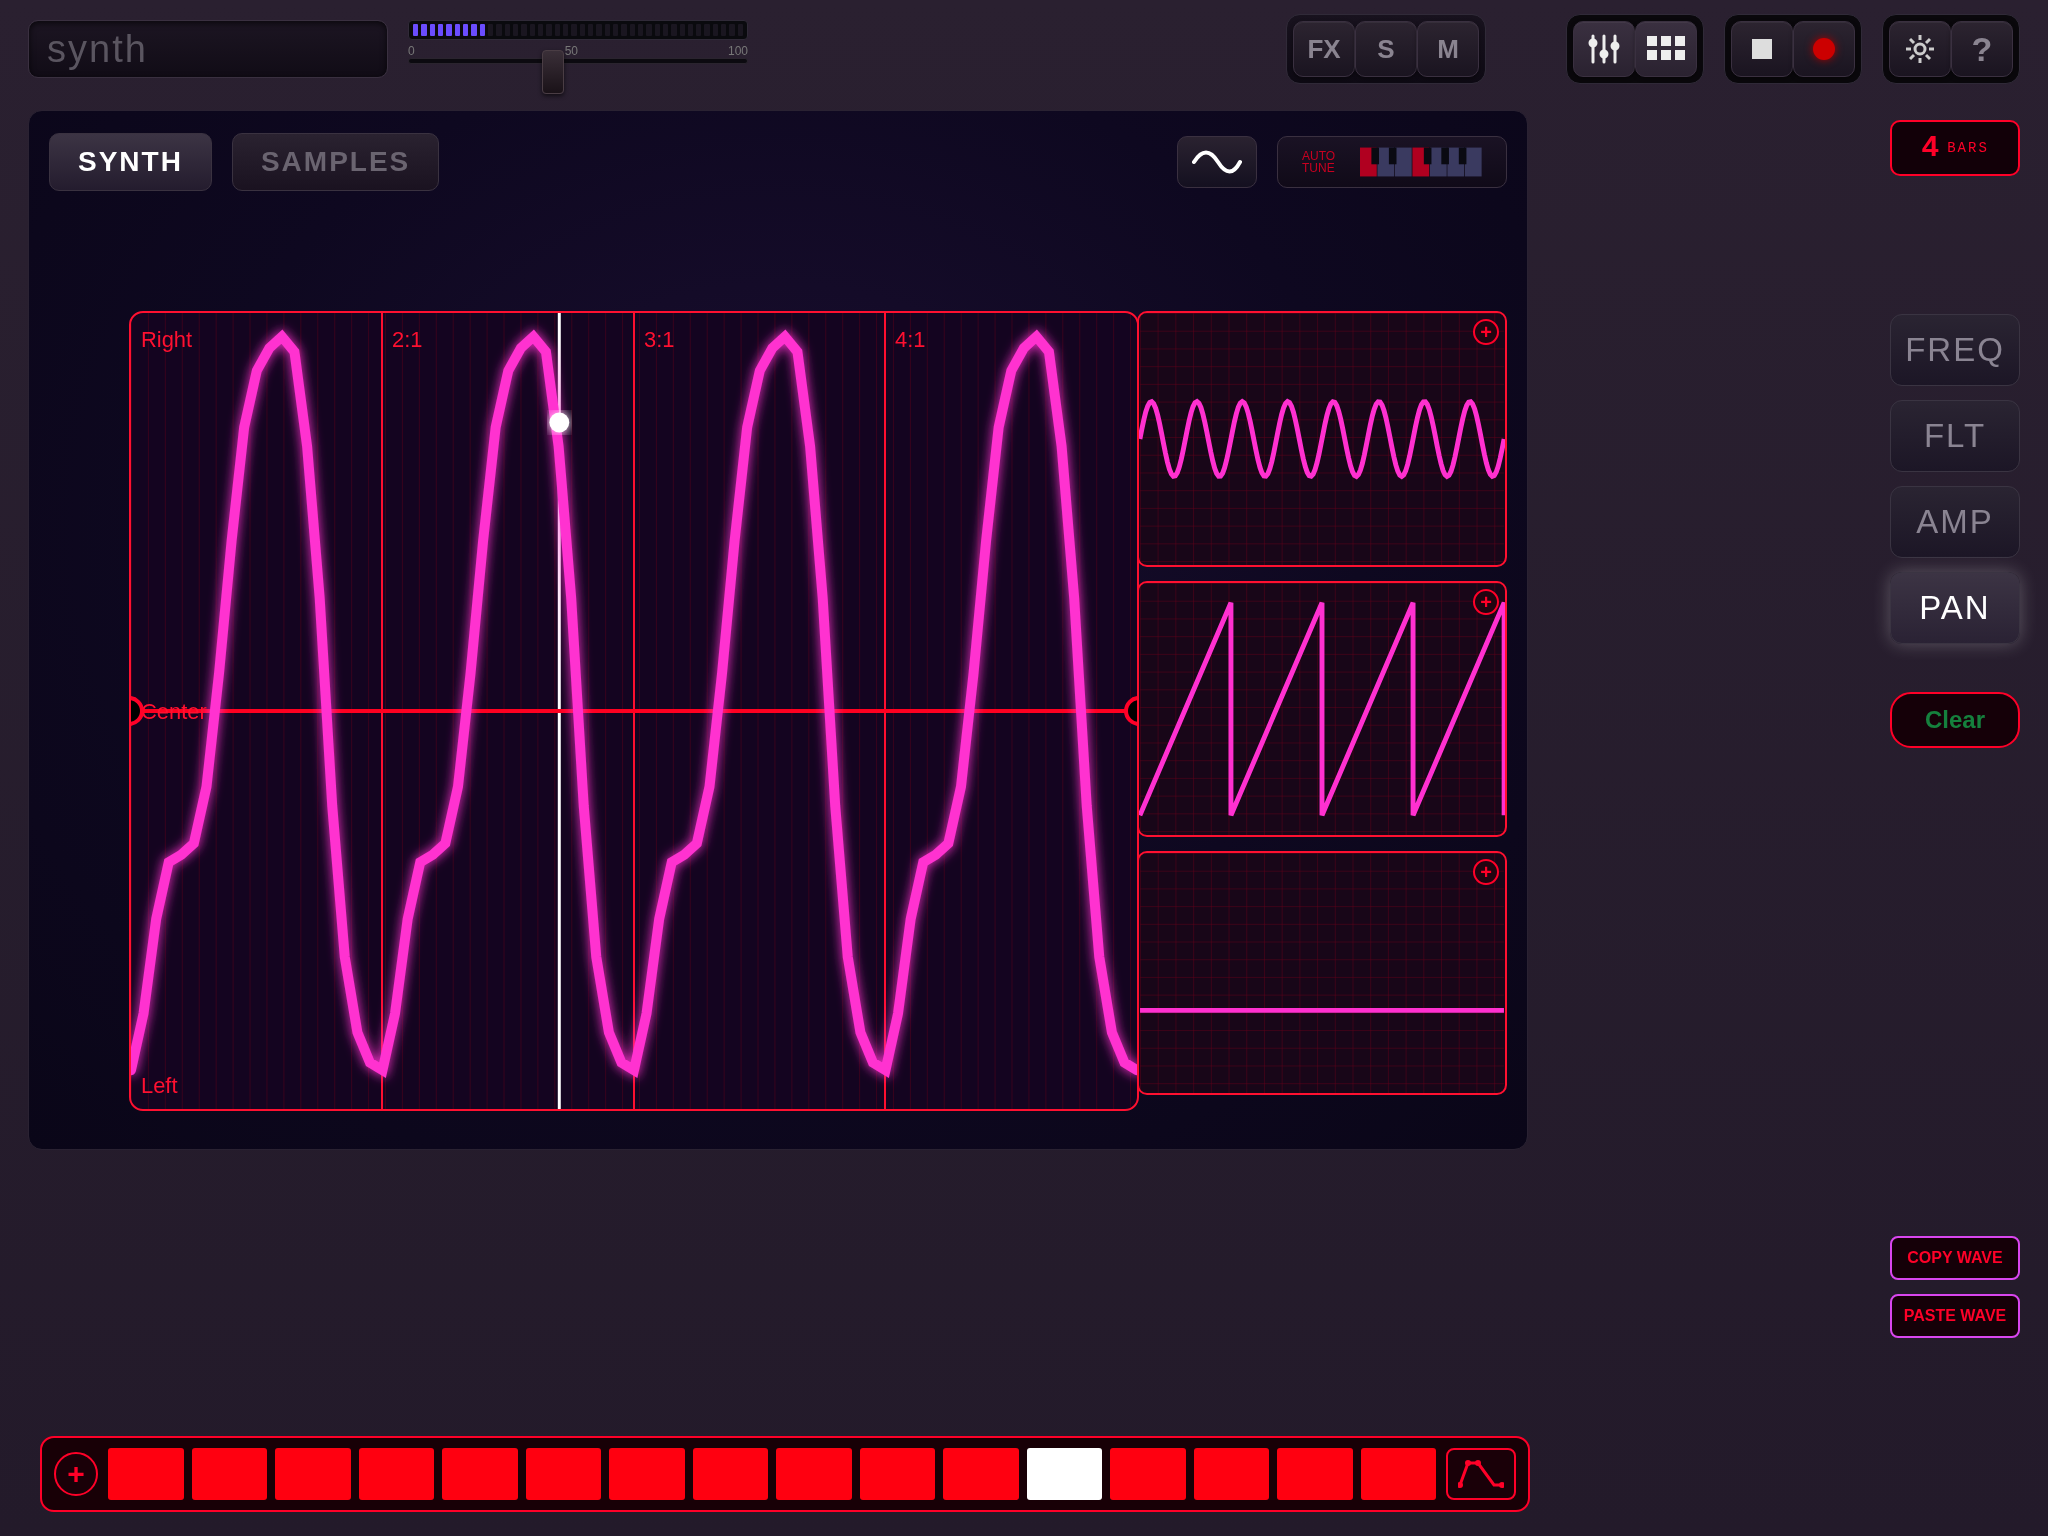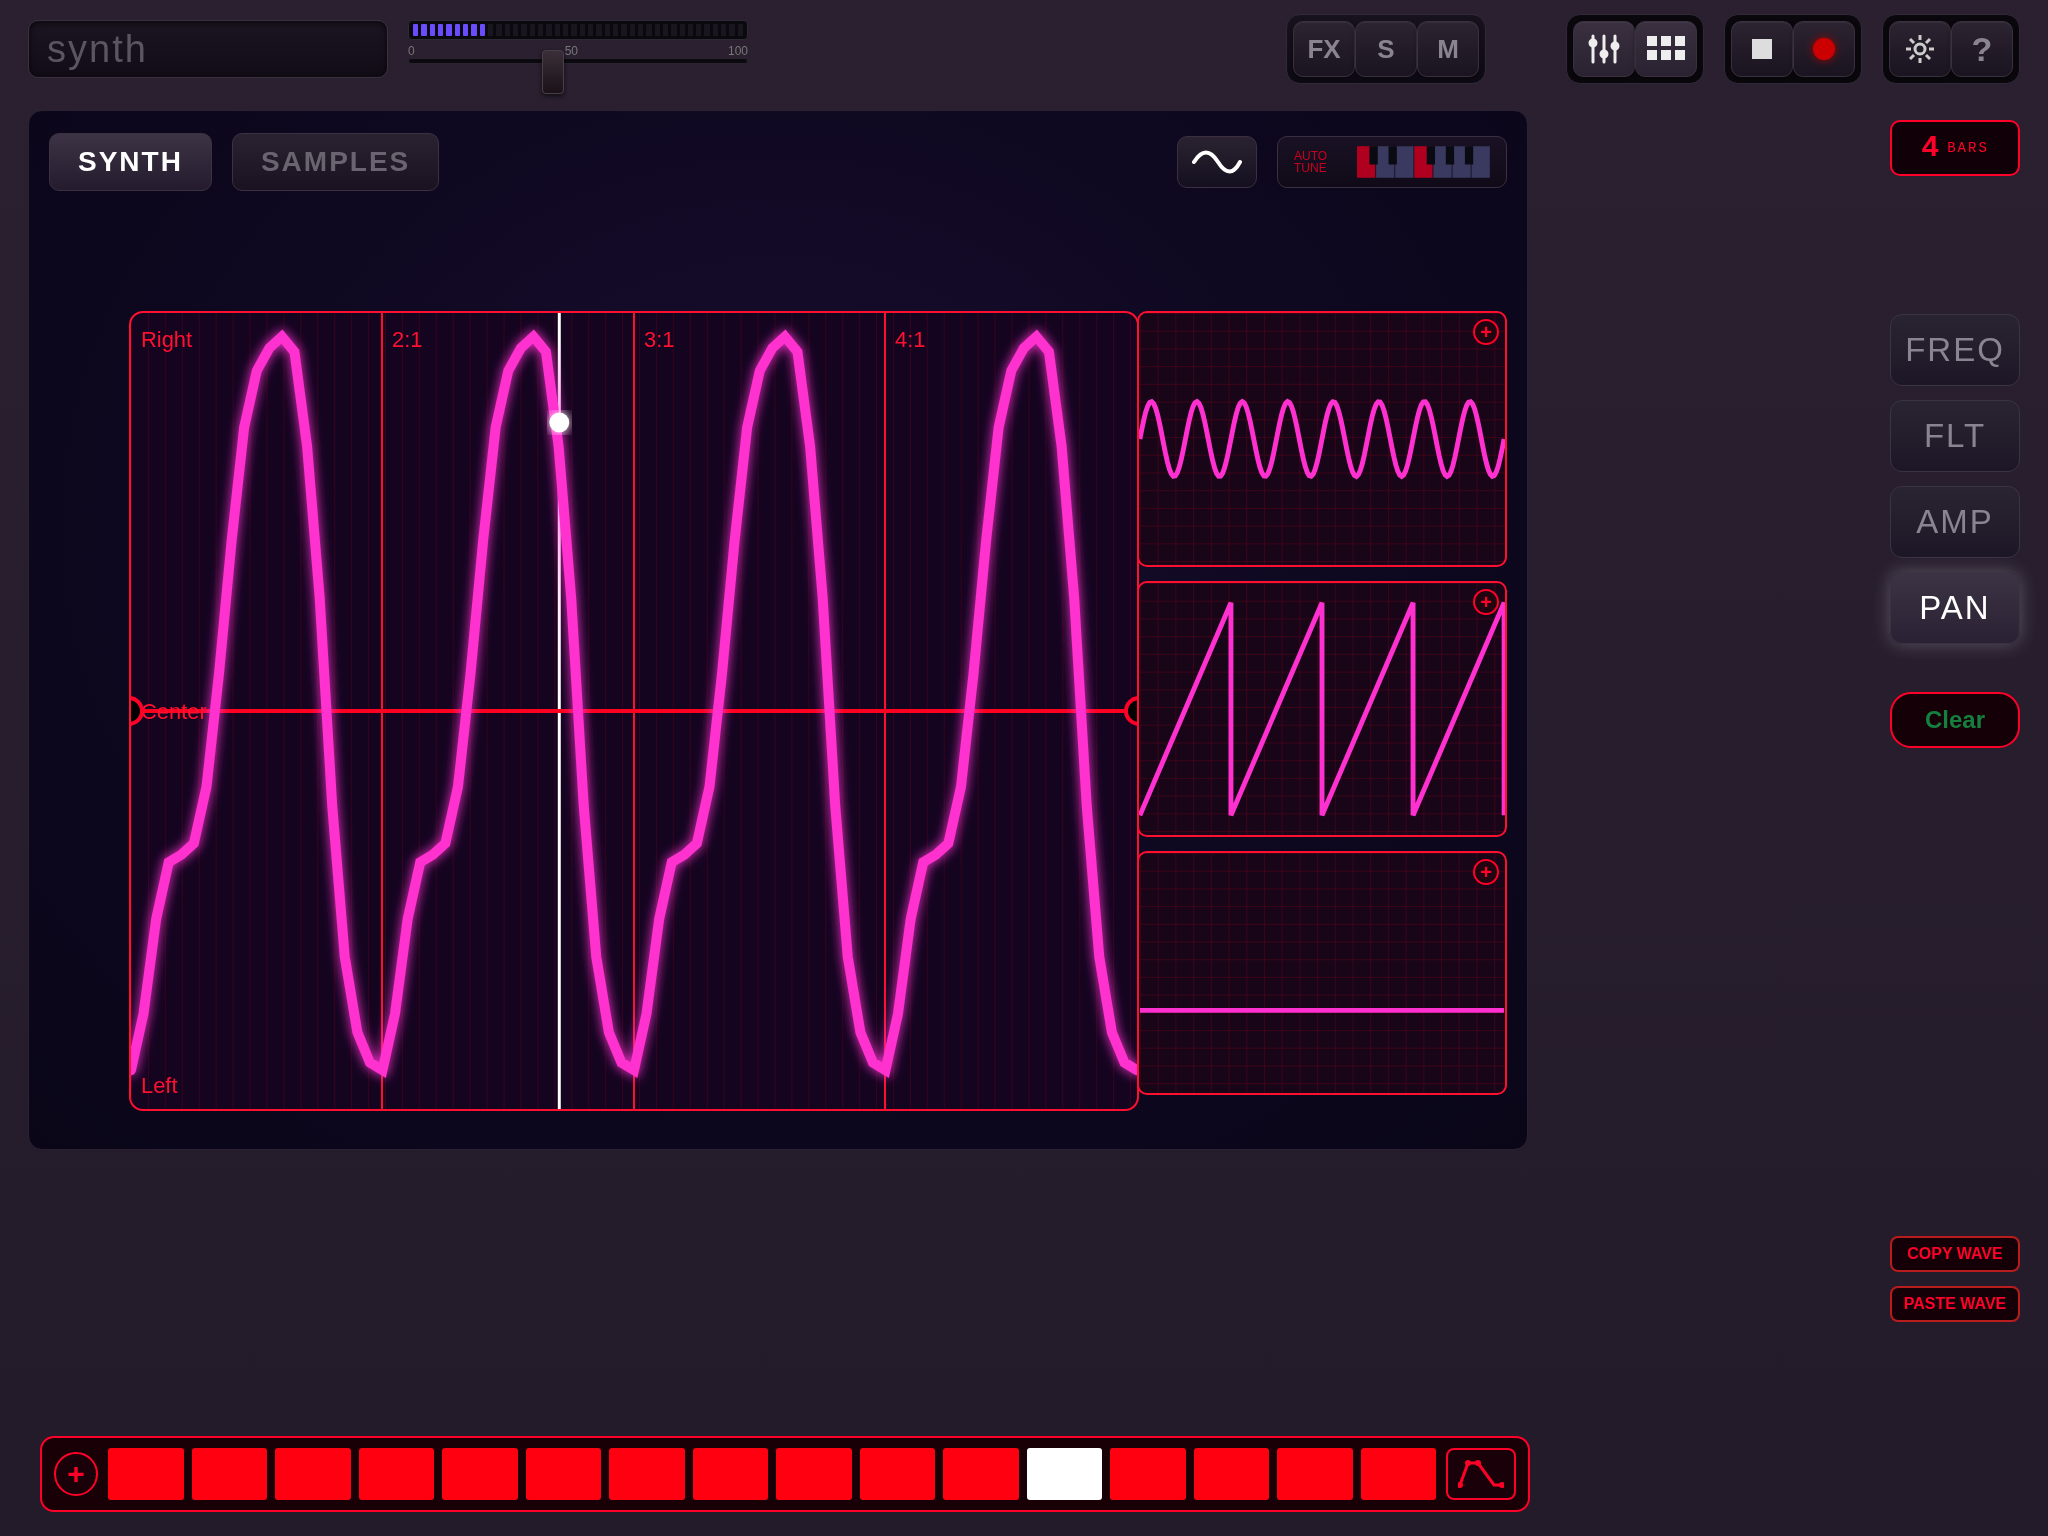--- a/index.html
+++ b/index.html
@@ -124,21 +124,21 @@
     margin-left:auto;
     width:80px; height:52px;
     background:linear-gradient(180deg,#2a2230,#141020);
     border:1px solid #3a3040; border-radius:10px;
     display:flex; align-items:center; justify-content:center;
   }
   .keyboard-pill {
     width: 230px; height:52px;
     border:1px solid #3a3040; border-radius:10px;
     background:linear-gradient(180deg,#1a1224,#100a18);
-    display:flex; align-items:center; gap:6px; padding:0 16px;
+    display:flex; align-items:center; gap:6px; padding:0 24px;
   }
   .kbd-label { font-size:12px; color:#c80020; line-height:1; }
 
   .scope-area {
     position:absolute;
     left: 100px; top: 200px;
     width: 1010px; height: 800px;
     border:2px solid #ff1030;
     border-radius:14px;
     background:#140420;
@@ -209,22 +209,22 @@
   }
   .clear-btn {
     margin-top: 20px;
     height: 56px;
     border:2px solid #ff0028; border-radius:21px;
     background:#150008; color:#15803d;
     font-size:24px; font-weight:600;
     display:flex; align-items:center; justify-content:center;
   }
   .cp-btn {
-    height:36px;
-    border:2px solid #b91c1c; border-radius:8px;
+    height:44px;
+    border:2px solid #d946ef; border-radius:8px;
     background:#150008; color:#ff0028;
     font-size:16px; font-weight:700; text-align:center;
     display:flex; align-items:center; justify-content:center; line-height:1.1;
   }
 
   
   .seq {
     position:absolute;
     left: 40px; bottom: 24px;
     width: 1490px; height: 76px;

